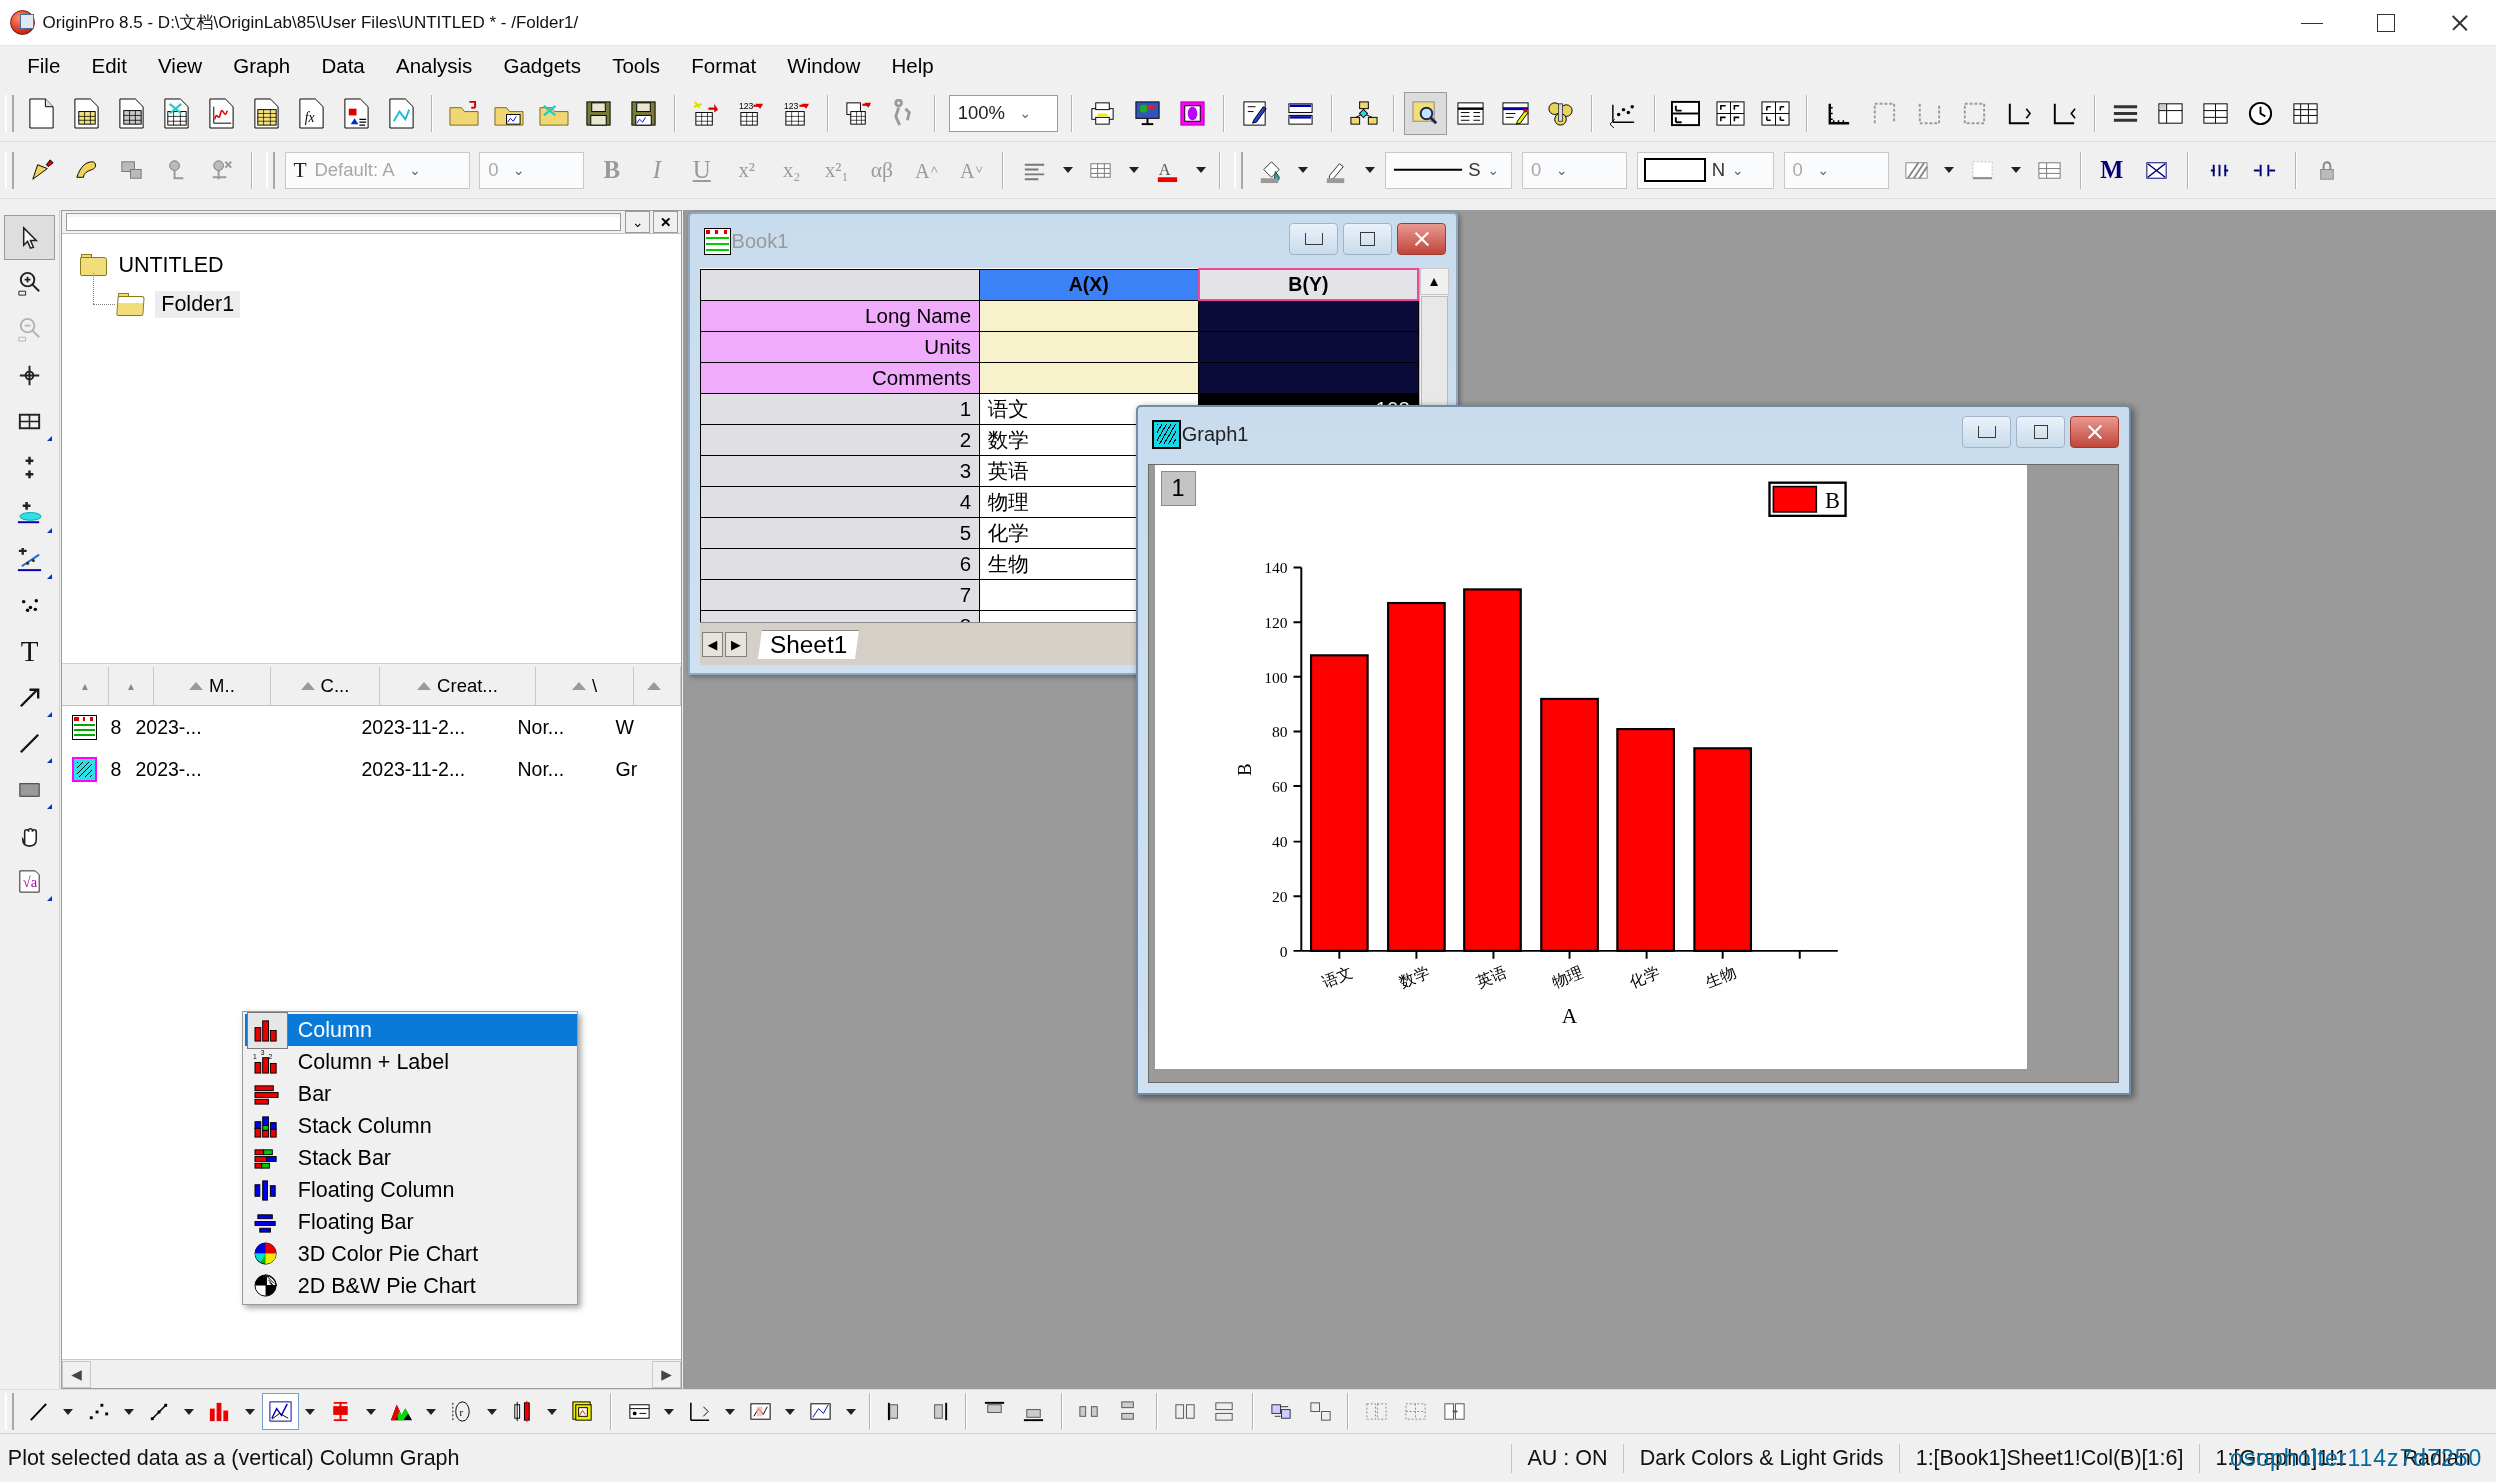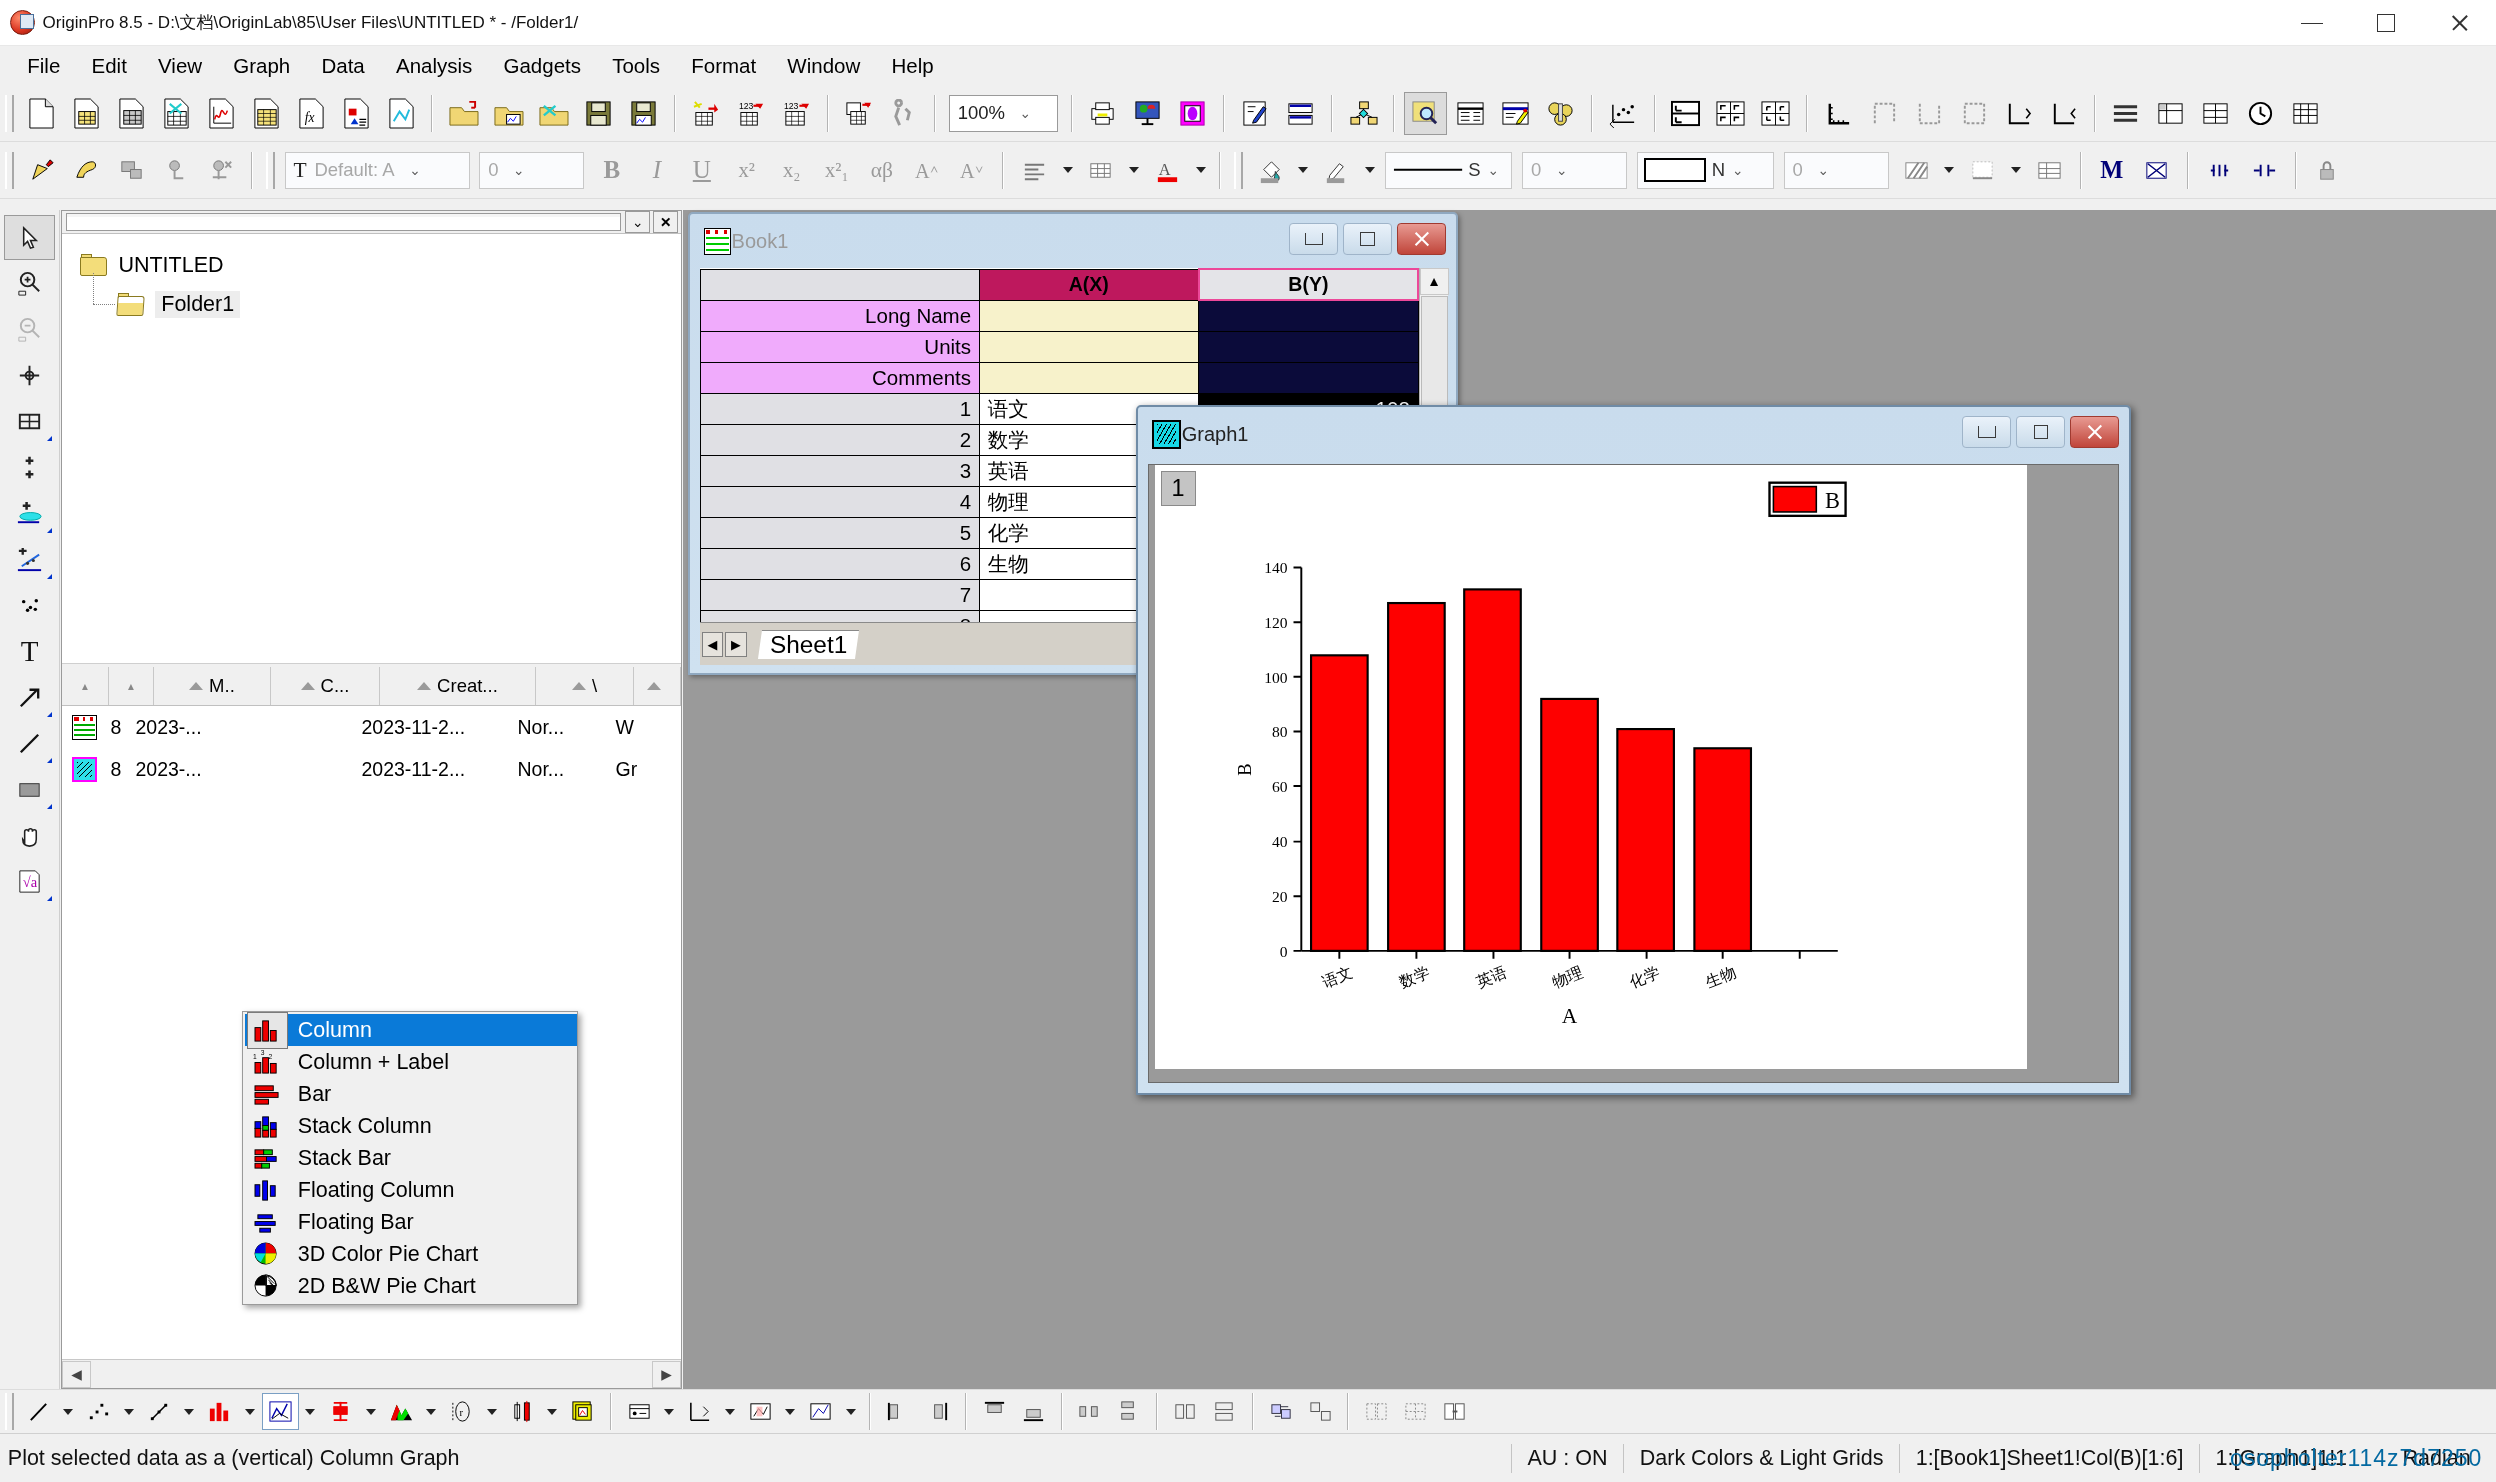--- a/index.html
+++ b/index.html
@@ -163,21 +163,21 @@
   .bookicon .c{position:absolute;left:19.5px;top:1px;width:2.9px;height:4.9px;background:#d00;}
   .bookicon .d{position:absolute;left:1px;top:8.8px;width:23.4px;height:16.6px;
      background:repeating-linear-gradient(#0c0 0 2px,#fff 2px 5.9px);}
 
   
   #ws-wrap{position:absolute;left:9.8px;top:54px;right:7.8px;bottom:7.8px;background:#fff;display:flex;}
   #ws-grid{flex:1;overflow:hidden;}
   table.ws{border-collapse:collapse;width:100%;table-layout:fixed;font-size:20.5px;}
   table.ws td,table.ws th{border:1px solid #000;height:31px;padding:0 7.8px;}
   th.hcorner{width:168px;background:#e0e0e4;border:1px solid #000;}
-  th.hcol{background:#be185d;text-align:center;color:#000;font-weight:bold;font-size:19.5px;}
+  th.hcol{background:#3b82f6;text-align:center;color:#000;font-weight:bold;font-size:19.5px;}
   th.hcol.selected{border:2px solid #ec4899;background:#e4e4e8;}
   td.rowhdr{background:#e0e0e4;text-align:right;color:#000;}
   td.lbl{background:#f0abfc;text-align:right;color:#000;}
   td.metaA{background:#f7f2cb;}
   td.metaB{background:#0b0b3a;}
   td.cellA{background:#fff;color:#000;text-align:left;}
   td.cellB{background:#000;color:#fff;text-align:right;}
   #ws-vscroll{width:29px;background:#f0f0f0;border-left:1px solid #b4b4b4;display:flex;
               flex-direction:column;align-items:center;}
   .vsb{width:29px;height:27px;display:flex;align-items:center;justify-content:center;

